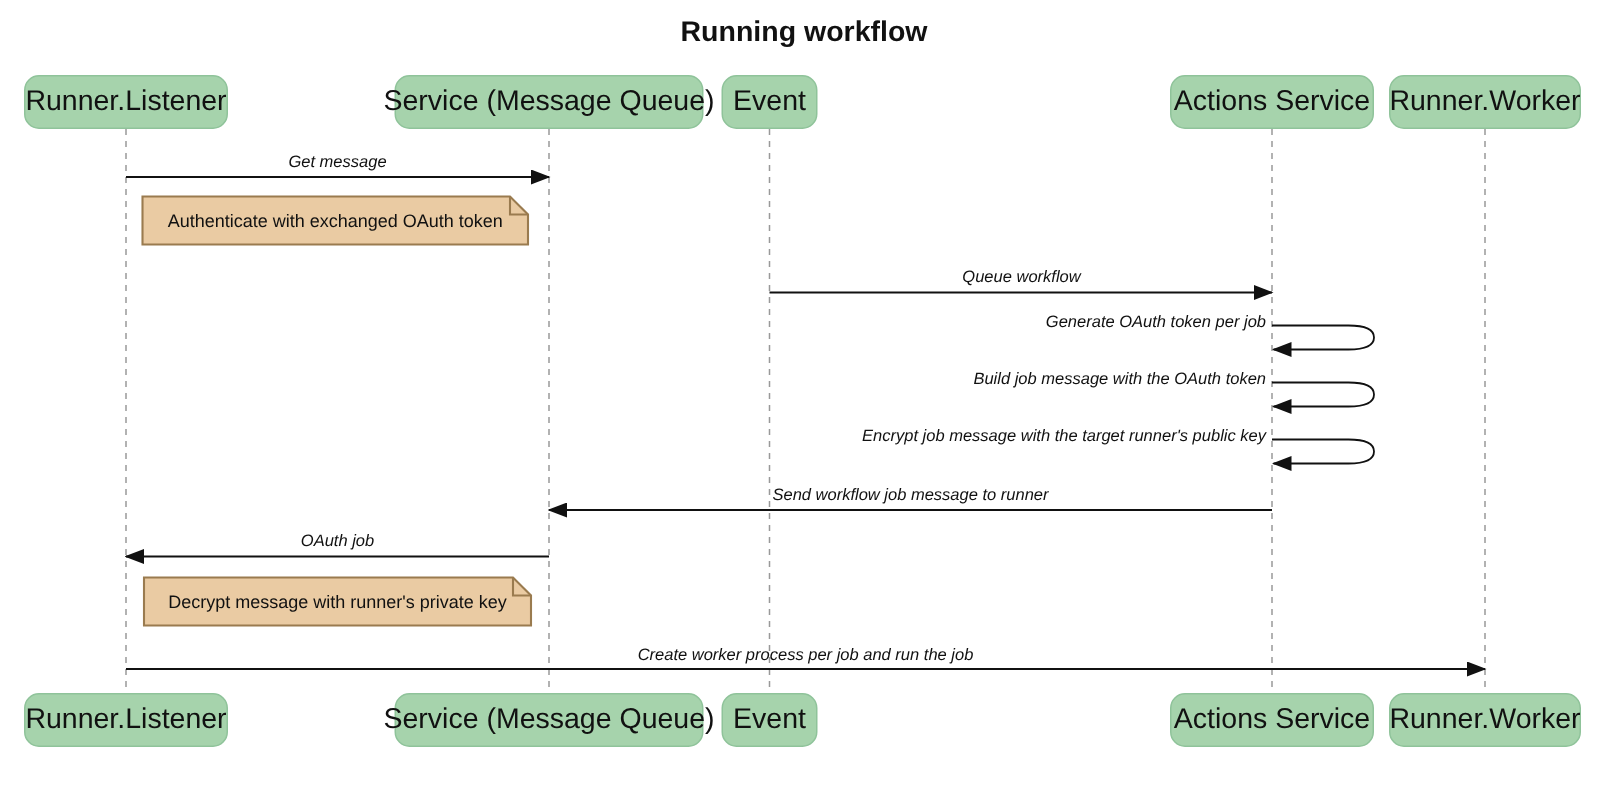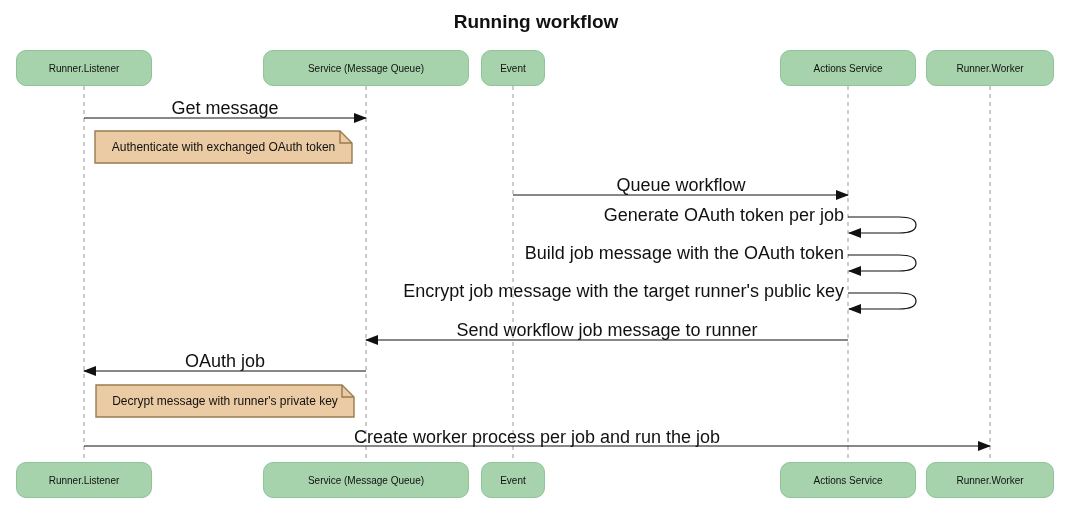--- a/index.html
+++ b/index.html
@@ -38,32 +38,33 @@
   }
   .actor {
     position: absolute;
     height: 36px;
     background: var(--actor-fill);
     border: 1px solid var(--actor-border);
     border-radius: 10px;
     display: flex;
     align-items: center;
     justify-content: center;
-    font-size: 10px;
+    font-size: 19px;
     color: var(--text);
     white-space: nowrap;
   }
   .actor.top { top: 50px; }
   .actor.bottom { top: 462px; }
   .msg {
     position: absolute;
-    font-size: 18px;
+    font-size: 11px;
     line-height: 14px;
     white-space: nowrap;
     color: var(--text);
+    font-style: italic;
   }
   .msg.centered { transform: translateX(-50%); }
   .msg.right-aligned { text-align: right; }
   .note-text {
     position: absolute;
     display: flex;
     align-items: center;
     justify-content: center;
     font-size: 12px;
     white-space: nowrap;

